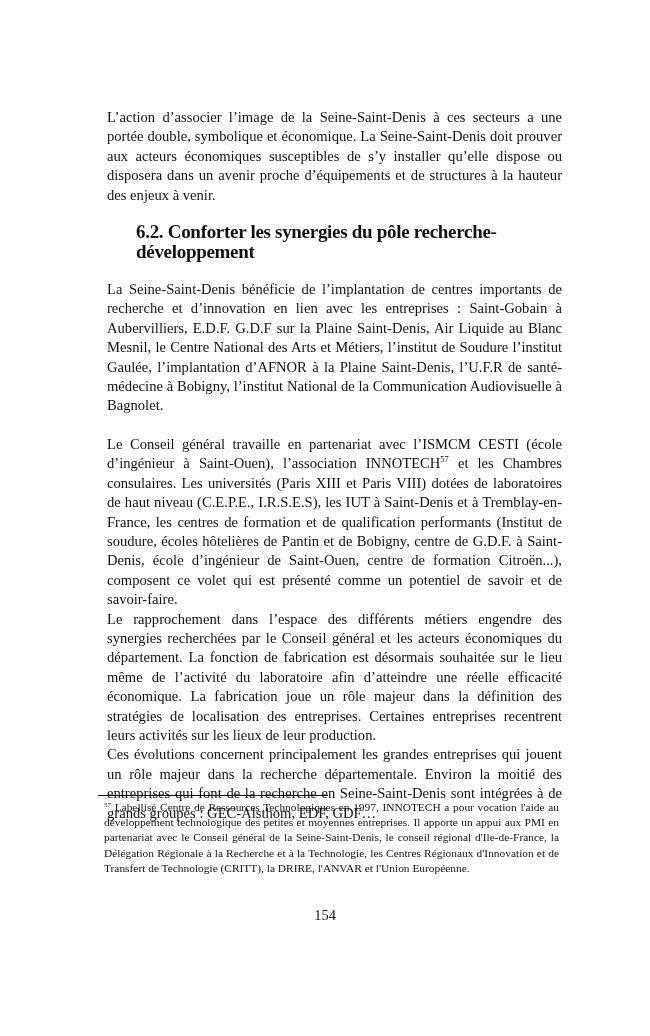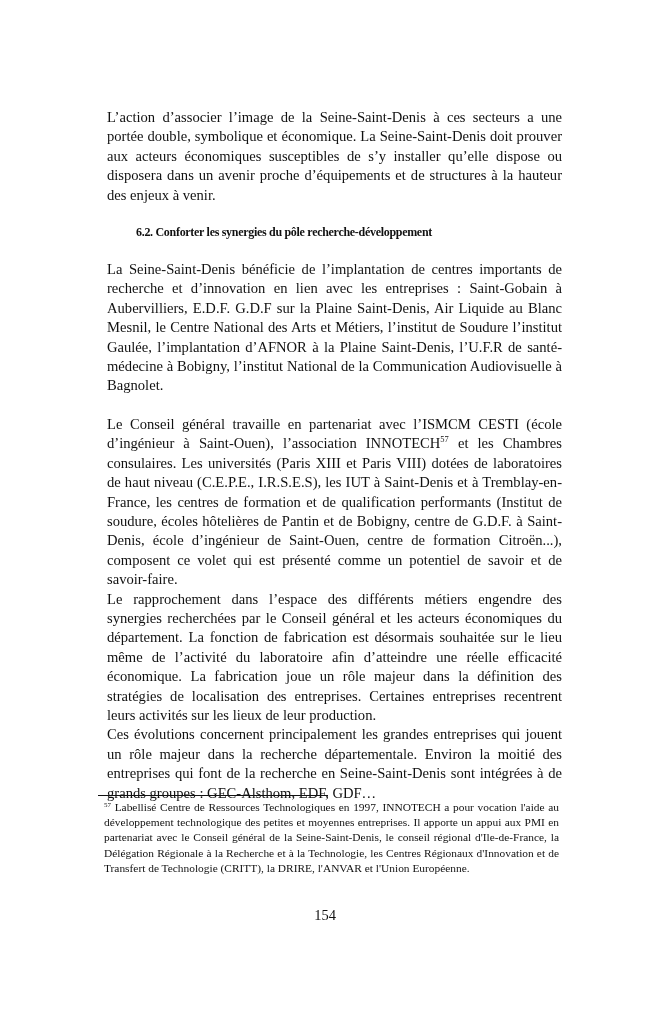--- a/index.html
+++ b/index.html
@@ -6,21 +6,21 @@
   body {
     width: 650px; height: 1036px; background: #ffffff; position: relative; overflow: hidden;
     font-family: "Liberation Serif", "DejaVu Serif", serif; color: #111;
   }
   .page { position: absolute; left: 86px; top: 108px; width: 455px; margin-left: 21px; }
   .para {
     font-size: 14.6px; line-height: 19.4px; text-align: justify; margin: 0;
   }
   .gap { height: 19px; }
   .heading {
-    font-weight: bold; font-size: 12px; margin: 17px 0 18px 29px; line-height: 20px;
+    font-weight: bold; font-size: 19px; margin: 17px 0 18px 29px; line-height: 20px;
     letter-spacing: -0.3px;
   }
   sup.fn { font-size: 8.5px; vertical-align: 6px; line-height: 0; }
   .rule { position: absolute; left: 98px; top: 795px; width: 230px; height: 1px; background: #111; }
   .footnote {
     position: absolute; left: 98px; top: 800px; width: 455px;
     font-size: 11.4px; line-height: 15.2px; text-align: justify; margin-left: 6px;
   }
   .footnote sup { font-size: 7px; vertical-align: 4px; line-height: 0; }
   .pagenum { position: absolute; top: 907px; left: 0; width: 650px; text-align: center; font-size: 14.5px; }

